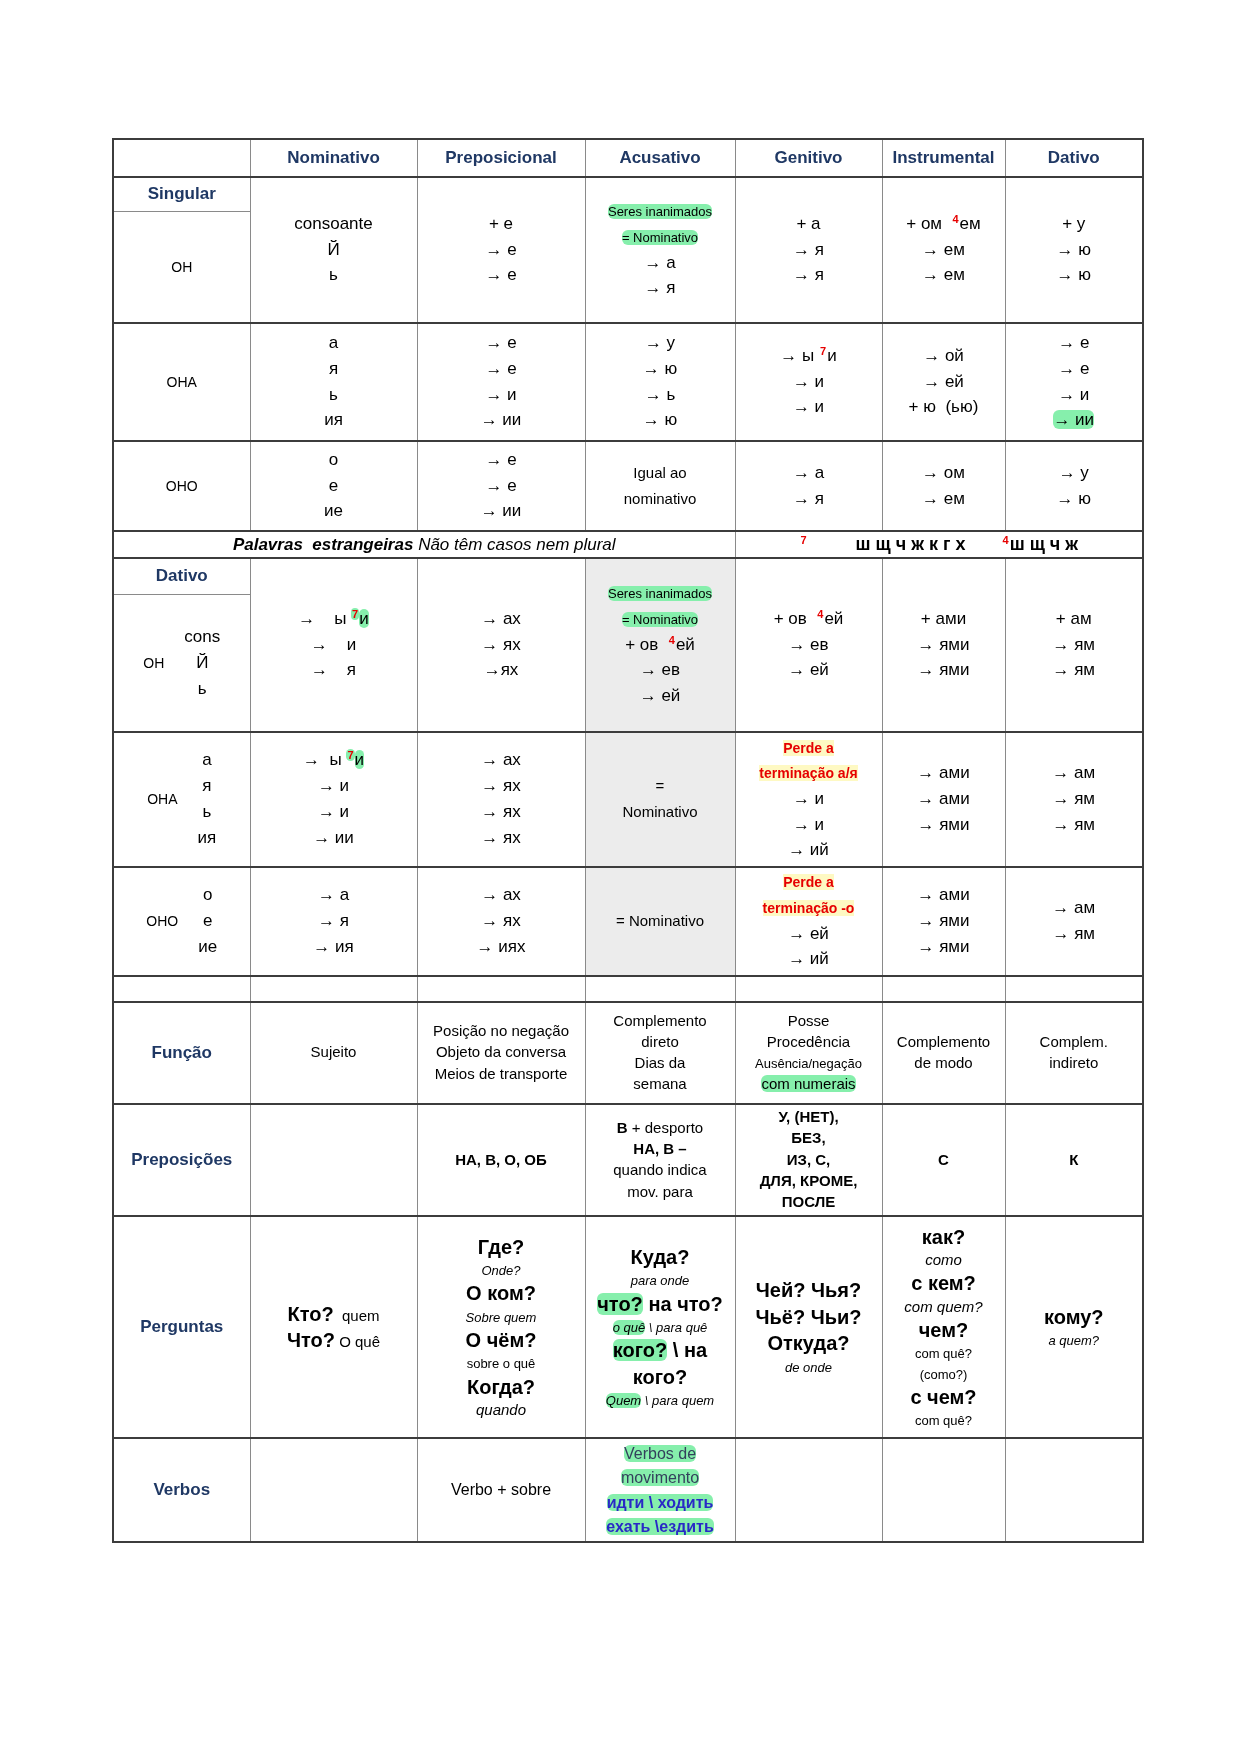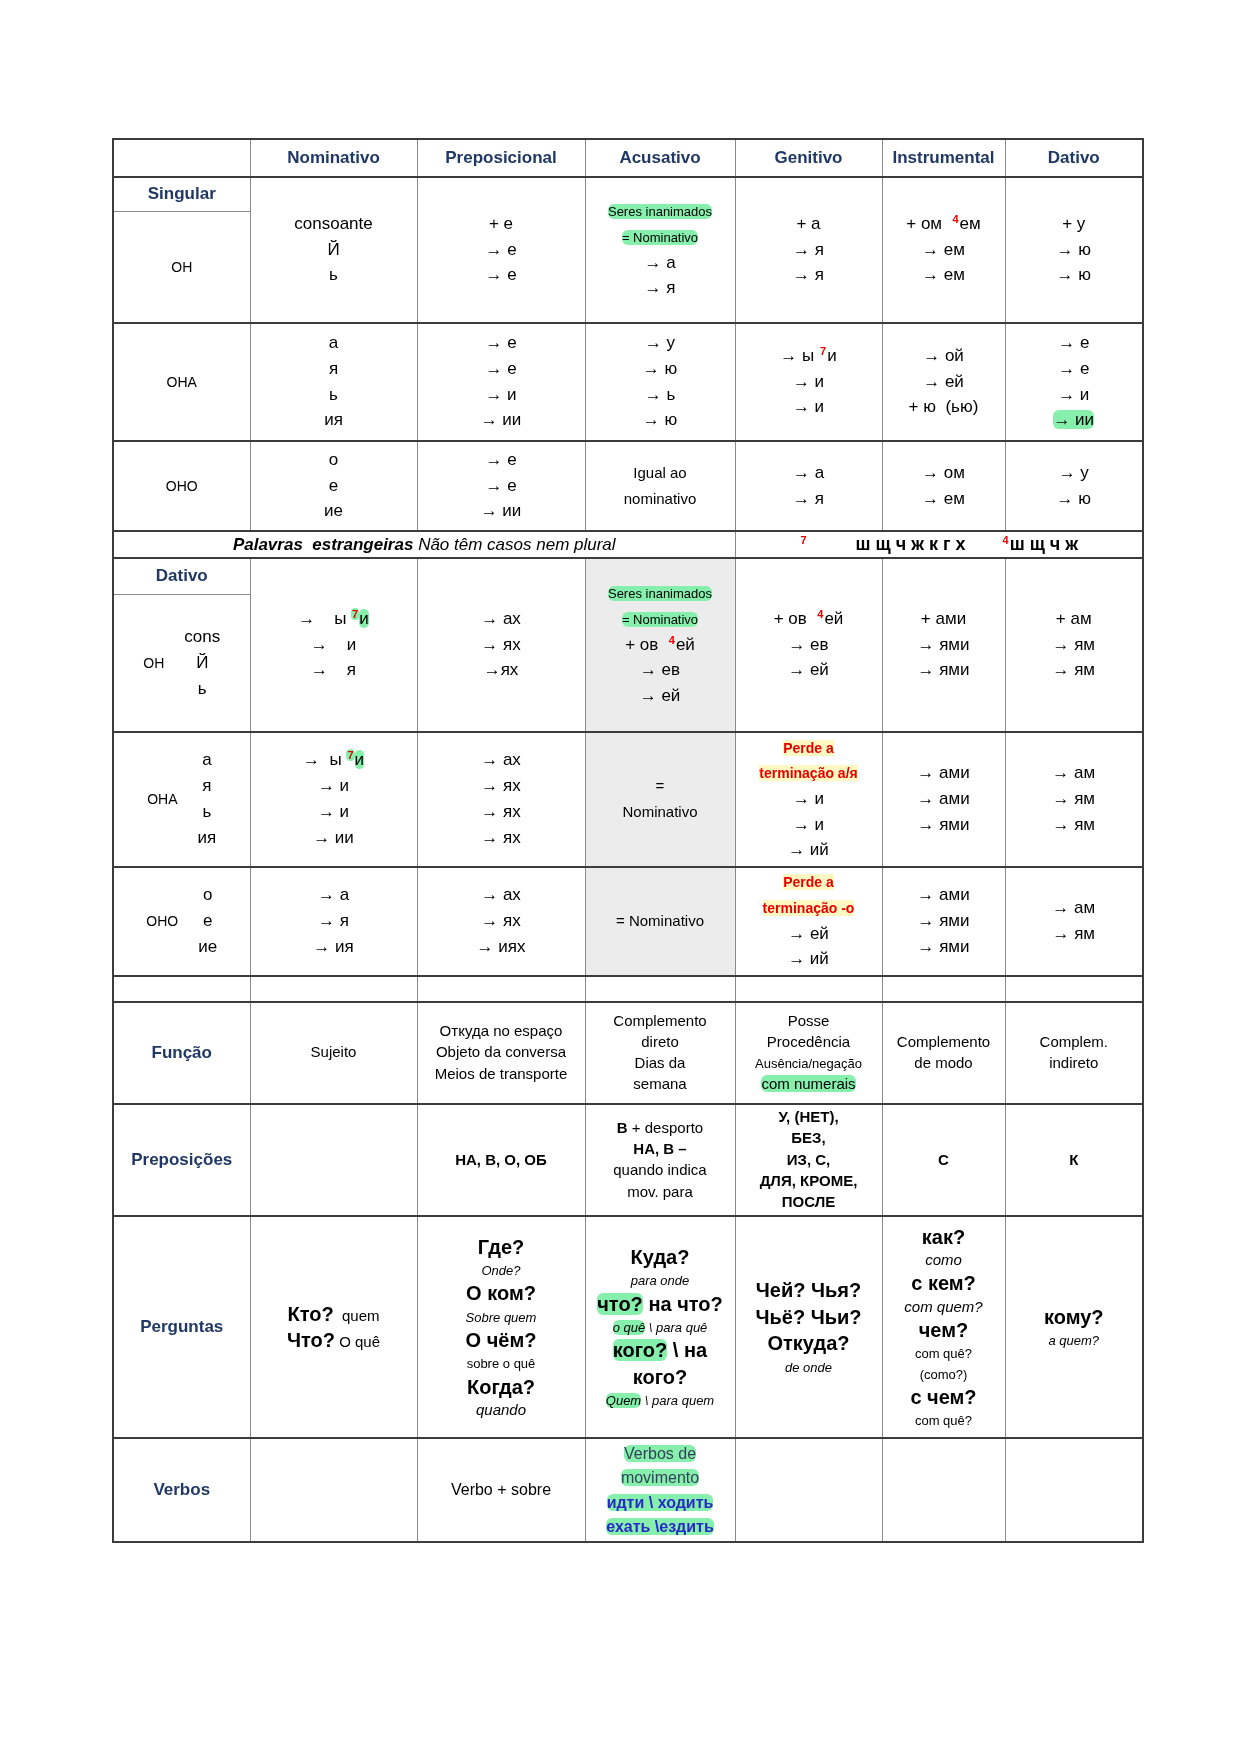--- a/index.html
+++ b/index.html
@@ -339,21 +339,21 @@
           <td></td>
           <td></td>
           <td></td>
         </tr>
         <tr data-row="funcao" class="thick">
           <td><span class="sp rowhead">Função</span></td>
           <td>
             <div class="ln"><span class="sp ">Sujeito</span></div>
           </td>
           <td>
-            <div class="ln"><span class="sp ">Откуда no espaço</span></div>
+            <div class="ln"><span class="sp ">Posição no negação</span></div>
             <div class="ln"><span class="sp ">Objeto da conversa</span></div>
             <div class="ln"><span class="sp ">Meios de transporte</span></div>
           </td>
           <td>
             <div class="ln"><span class="sp ">Complemento</span></div>
             <div class="ln"><span class="sp ">direto</span></div>
             <div class="ln"><span class="sp ">Dias da</span></div>
             <div class="ln"><span class="sp ">semana</span></div>
           </td>
           <td>

